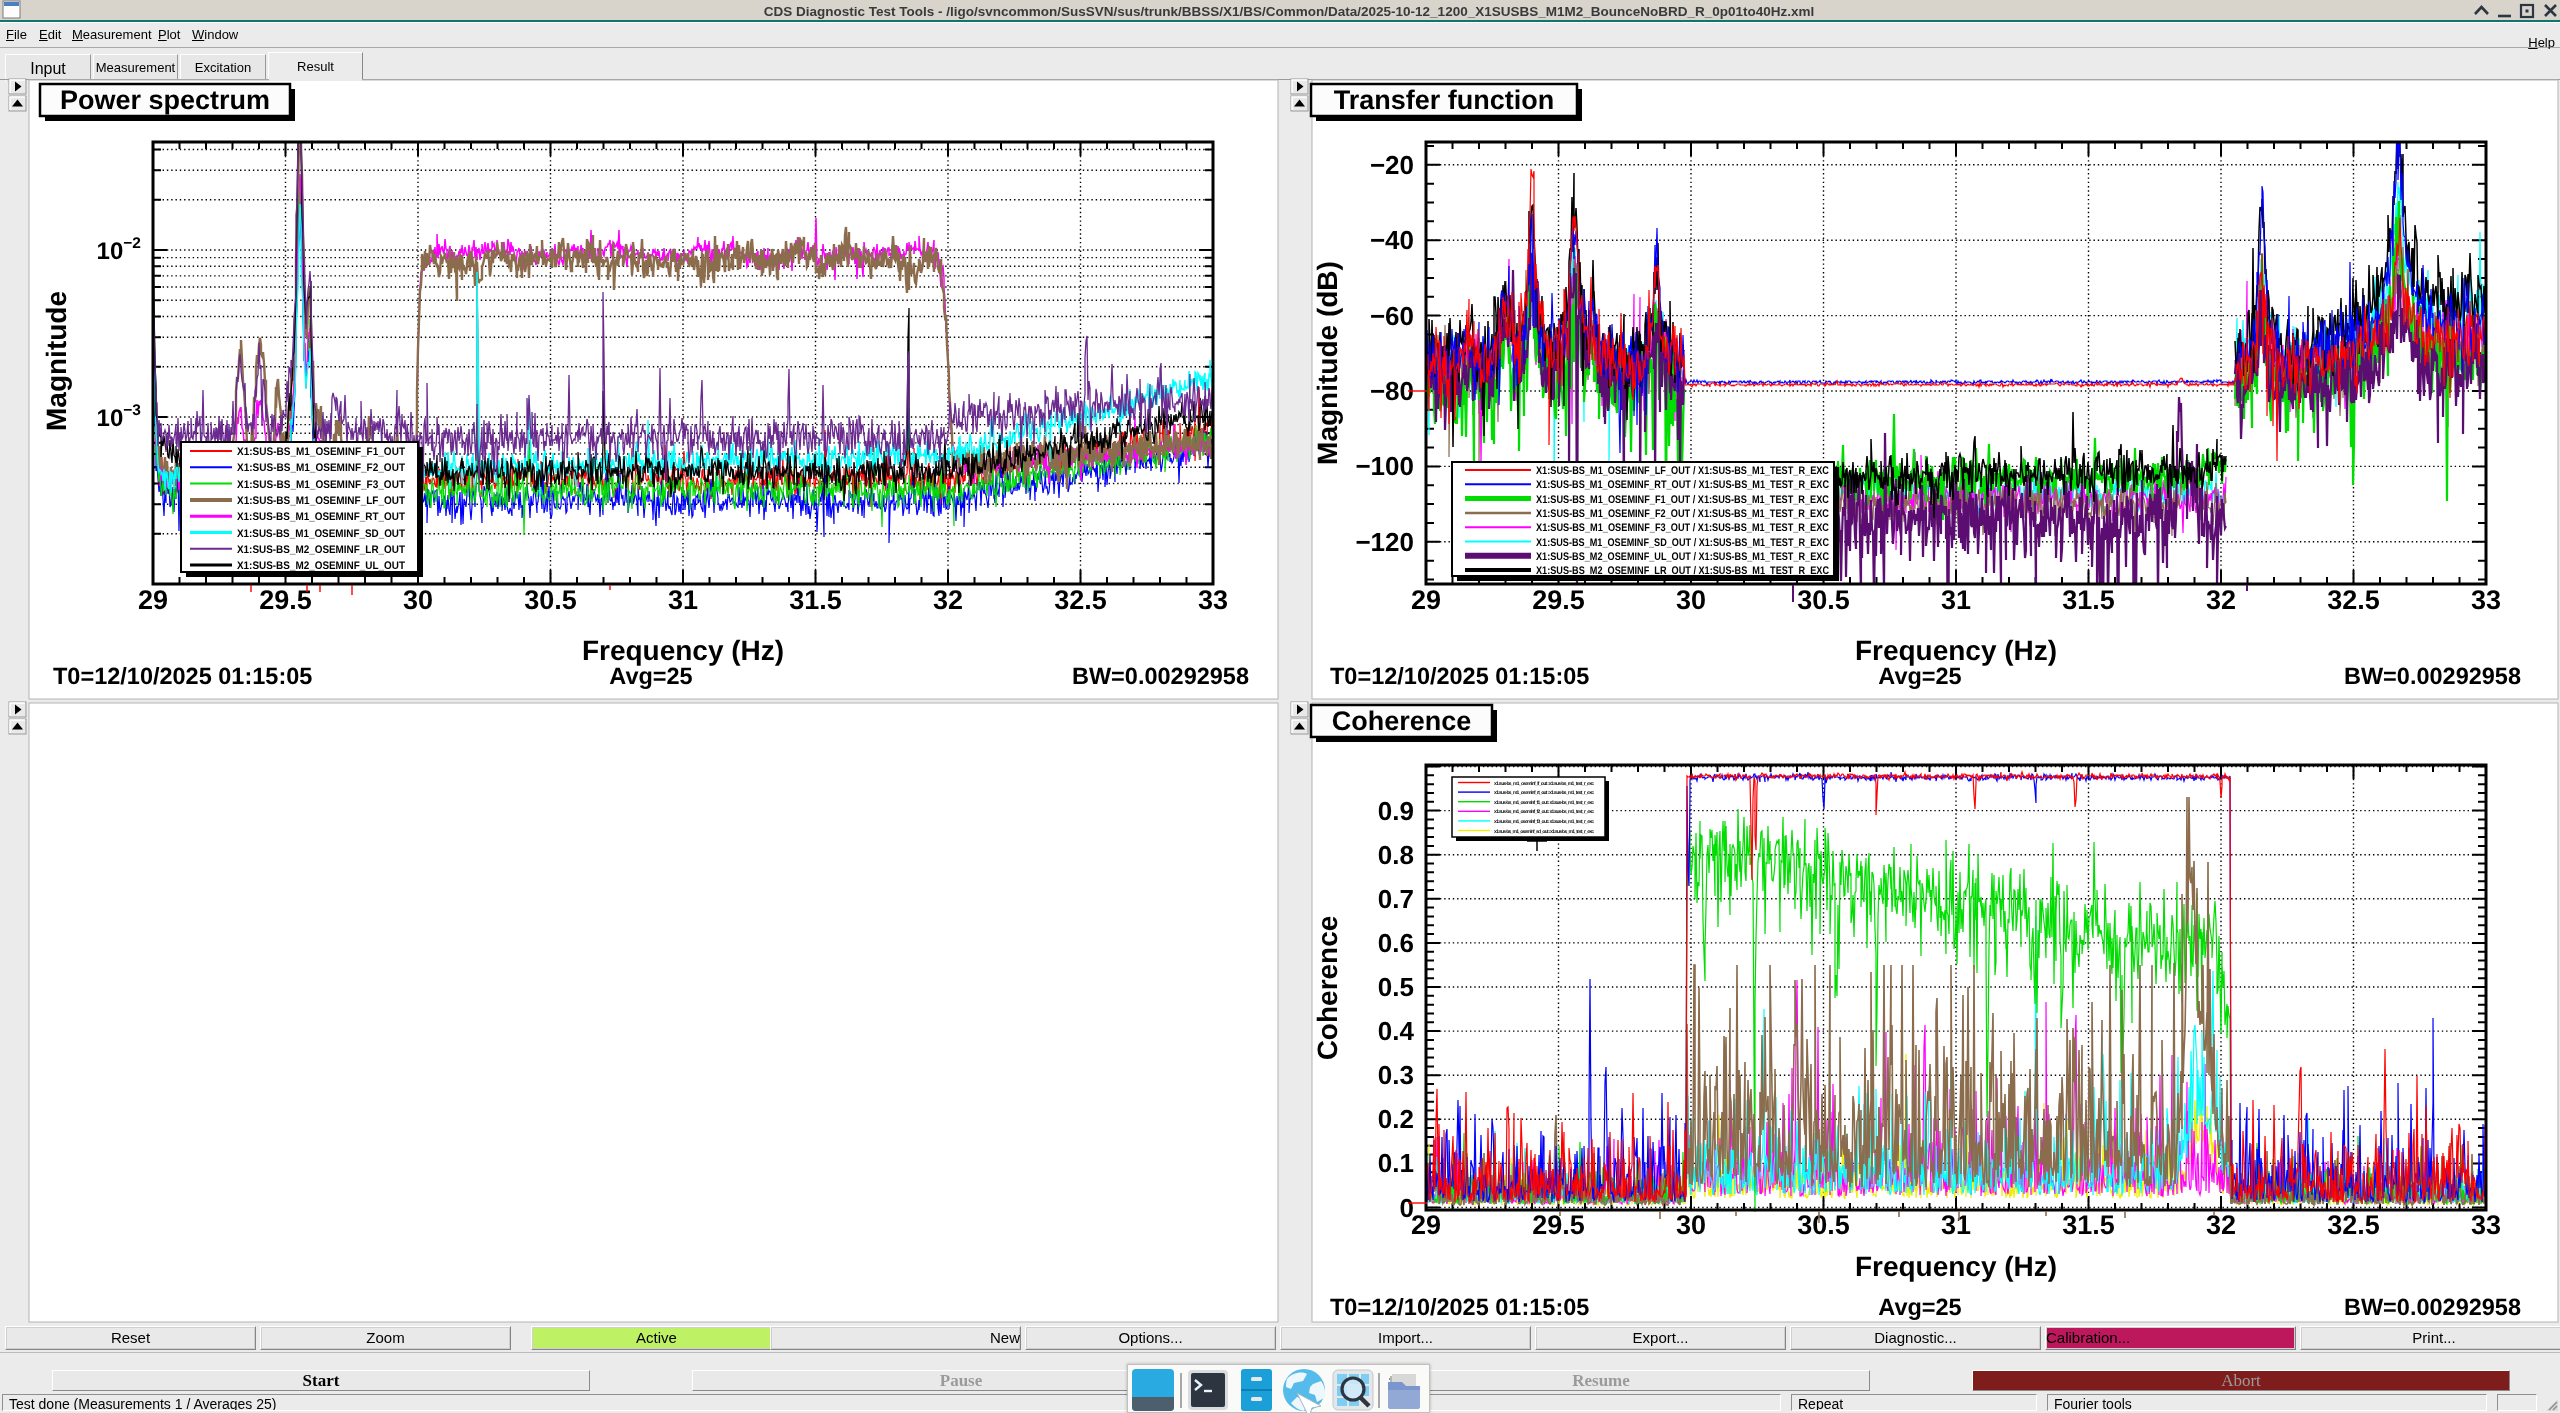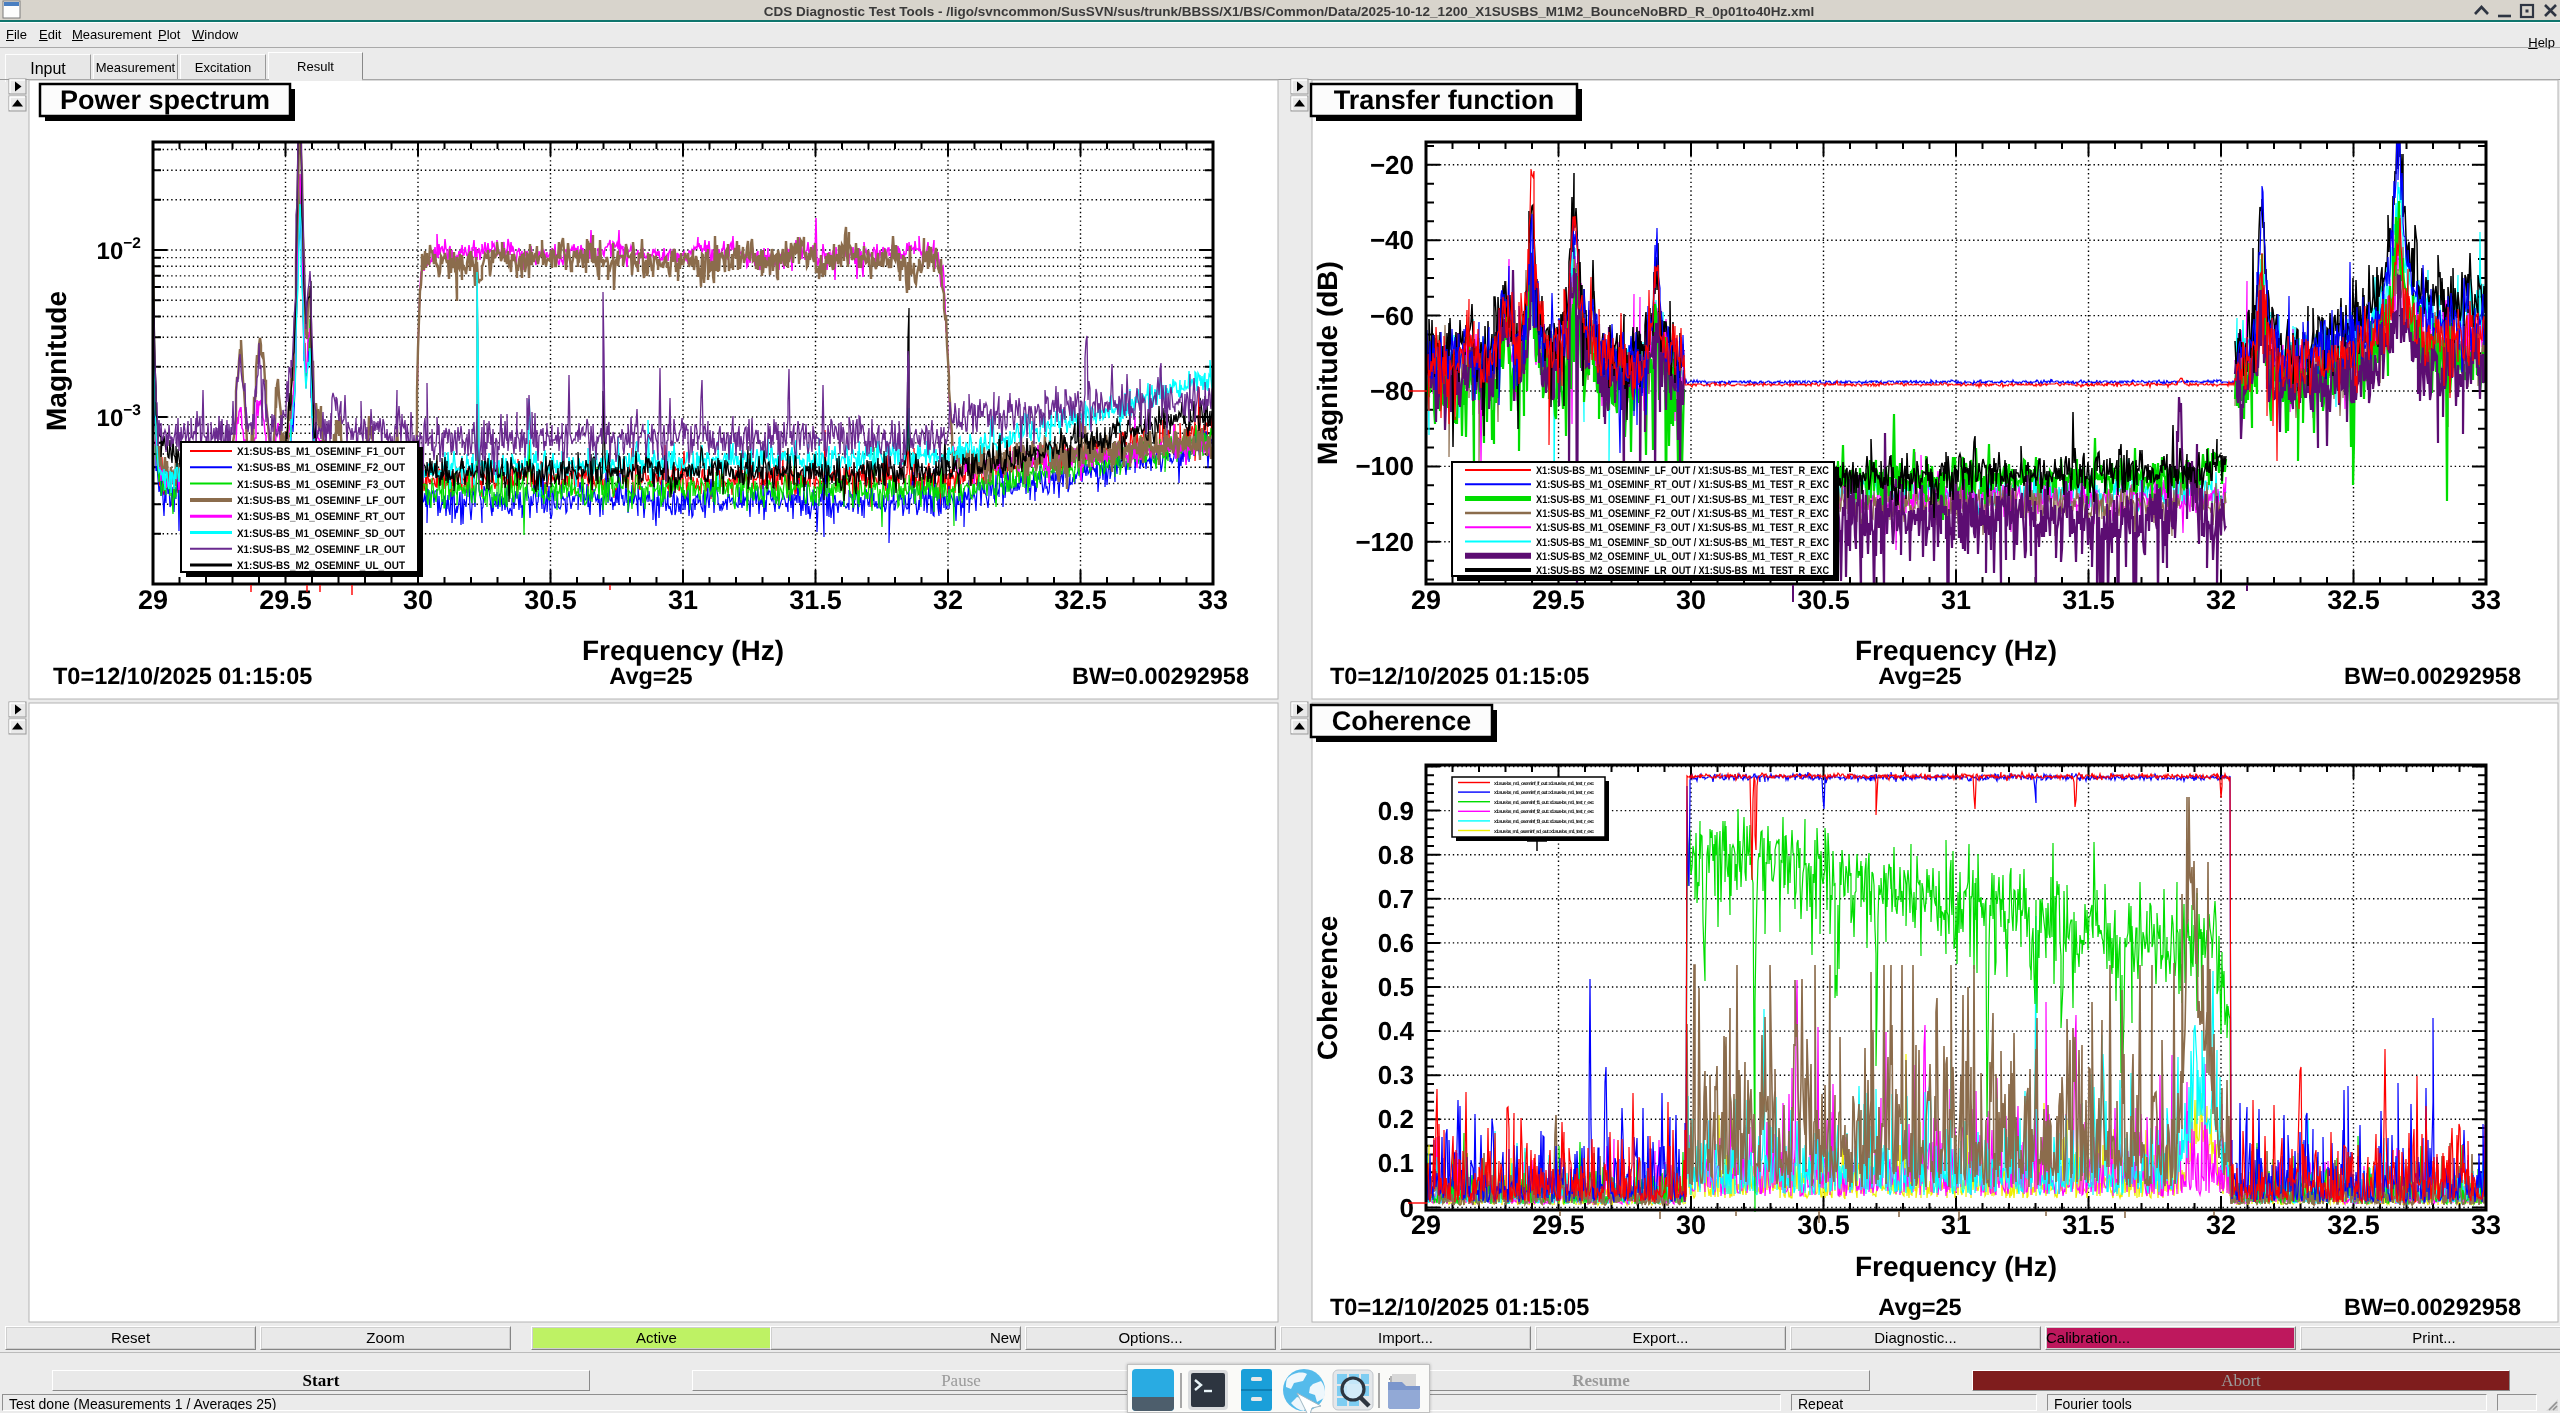--- a/index.html
+++ b/index.html
@@ -260,21 +260,21 @@
 <div style="position:absolute;left:260px;top:1326px;width:251px;height:24px;background:#e9e9e9;border:1px solid #858585;border-top-color:#fff;border-left-color:#fff;box-shadow:0 0 0 1px #cfcfcf inset;text-align:center;line-height:22px;font-size:15px;color:#000;">Zoom</div>
 <div style="position:absolute;left:515px;top:1326px;width:251px;height:24px;background:#bef264;border:1px solid #858585;border-top-color:#fff;border-left-color:#fff;box-shadow:0 0 0 1px #cfcfcf inset;text-align:center;line-height:22px;font-size:15px;color:#000;margin-left:16px;">Active</div>
 <div style="position:absolute;left:770px;top:1326px;width:251px;height:24px;background:#e9e9e9;border:1px solid #858585;border-top-color:#fff;border-left-color:#fff;box-shadow:0 0 0 1px #cfcfcf inset;text-align:right;line-height:22px;font-size:15px;color:#000;">New</div>
 <div style="position:absolute;left:1025px;top:1326px;width:251px;height:24px;background:#e9e9e9;border:1px solid #858585;border-top-color:#fff;border-left-color:#fff;box-shadow:0 0 0 1px #cfcfcf inset;text-align:center;line-height:22px;font-size:15px;color:#000;">Options...</div>
 <div style="position:absolute;left:1280px;top:1326px;width:251px;height:24px;background:#e9e9e9;border:1px solid #858585;border-top-color:#fff;border-left-color:#fff;box-shadow:0 0 0 1px #cfcfcf inset;text-align:center;line-height:22px;font-size:15px;color:#000;">Import...</div>
 <div style="position:absolute;left:1535px;top:1326px;width:251px;height:24px;background:#e9e9e9;border:1px solid #858585;border-top-color:#fff;border-left-color:#fff;box-shadow:0 0 0 1px #cfcfcf inset;text-align:center;line-height:22px;font-size:15px;color:#000;">Export...</div>
 <div style="position:absolute;left:1790px;top:1326px;width:251px;height:24px;background:#e9e9e9;border:1px solid #858585;border-top-color:#fff;border-left-color:#fff;box-shadow:0 0 0 1px #cfcfcf inset;text-align:center;line-height:22px;font-size:15px;color:#000;">Diagnostic...</div>
 <div style="position:absolute;left:2045px;top:1326px;width:251px;height:24px;background:#be185d;border:1px solid #858585;border-top-color:#fff;border-left-color:#fff;box-shadow:0 0 0 1px #cfcfcf inset;line-height:22px;font-size:15px;color:#000;">Calibration...</div>
 <div style="position:absolute;left:2300px;top:1326px;width:268px;height:24px;background:#e9e9e9;border:1px solid #858585;border-top-color:#fff;border-left-color:#fff;box-shadow:0 0 0 1px #cfcfcf inset;text-align:center;line-height:22px;font-size:15px;color:#000;">Print...</div>
 <div style="position:absolute;left:52px;top:1370px;width:538px;height:21px;background:#e9e9e9;border:1px solid #8a8a8a;border-top-color:#fff;border-left-color:#fff;text-align:center;line-height:19px;font-size:17px;font-weight:bold;font-family:'Liberation Serif',serif;color:#000">Start</div>
-<div style="position:absolute;left:692px;top:1370px;width:538px;height:21px;background:#e9e9e9;border:1px solid #8a8a8a;border-top-color:#fff;border-left-color:#fff;text-align:center;line-height:19px;font-size:17px;font-weight:normal;font-family:'Liberation Serif',serif;color:#9a9a9a">Pause</div>
+<div style="position:absolute;left:692px;top:1370px;width:538px;height:21px;background:#e9e9e9;border:1px solid #8a8a8a;border-top-color:#fff;border-left-color:#fff;text-align:center;line-height:19px;font-size:17px;font-weight:bold;font-family:'Liberation Serif',serif;color:#9a9a9a">Pause</div>
 <div style="position:absolute;left:1332px;top:1370px;width:538px;height:21px;background:#e9e9e9;border:1px solid #8a8a8a;border-top-color:#fff;border-left-color:#fff;text-align:center;line-height:19px;font-size:17px;font-weight:bold;font-family:'Liberation Serif',serif;color:#9a9a9a">Resume</div>
 <div style="position:absolute;left:1972px;top:1370px;width:538px;height:21px;background:#7f1d1d;border:1px solid #8a8a8a;border-top-color:#fff;border-left-color:#fff;text-align:center;line-height:19px;font-size:17px;font-weight:normal;font-family:'Liberation Serif',serif;color:#9a9a9a">Abort</div>
 <div style="position:absolute;left:2px;top:1394px;width:1779px;height:17px;border:1px solid #fff;border-top-color:#8f8f8f;border-left-color:#8f8f8f;font-size:14px;padding:1px 0 0 6px;color:#000;overflow:hidden">Test done (Measurements 1 / Averages 25)</div>
 <div style="position:absolute;left:1791px;top:1394px;width:246px;height:17px;border:1px solid #fff;border-top-color:#8f8f8f;border-left-color:#8f8f8f;font-size:14px;padding:1px 0 0 6px;color:#000;overflow:hidden">Repeat</div>
 <div style="position:absolute;left:2047px;top:1394px;width:440px;height:17px;border:1px solid #fff;border-top-color:#8f8f8f;border-left-color:#8f8f8f;font-size:14px;padding:1px 0 0 6px;color:#000;overflow:hidden">Fourier tools</div>
 <div style="position:absolute;left:2497px;top:1394px;width:40px;height:17px;border:1px solid #fff;border-top-color:#8f8f8f;border-left-color:#8f8f8f;font-size:14px;padding:1px 0 0 6px;color:#000;overflow:hidden"></div>
 <svg style="position:absolute;left:2546px;top:1399px" width="13" height="13">
     <path d="M12 0V12H0z" fill="#dcdcdc"></path>
     <path d="M11 3L3 11M11 7L7 11" stroke="#909090" stroke-width="1.6"></path>
   </svg>

